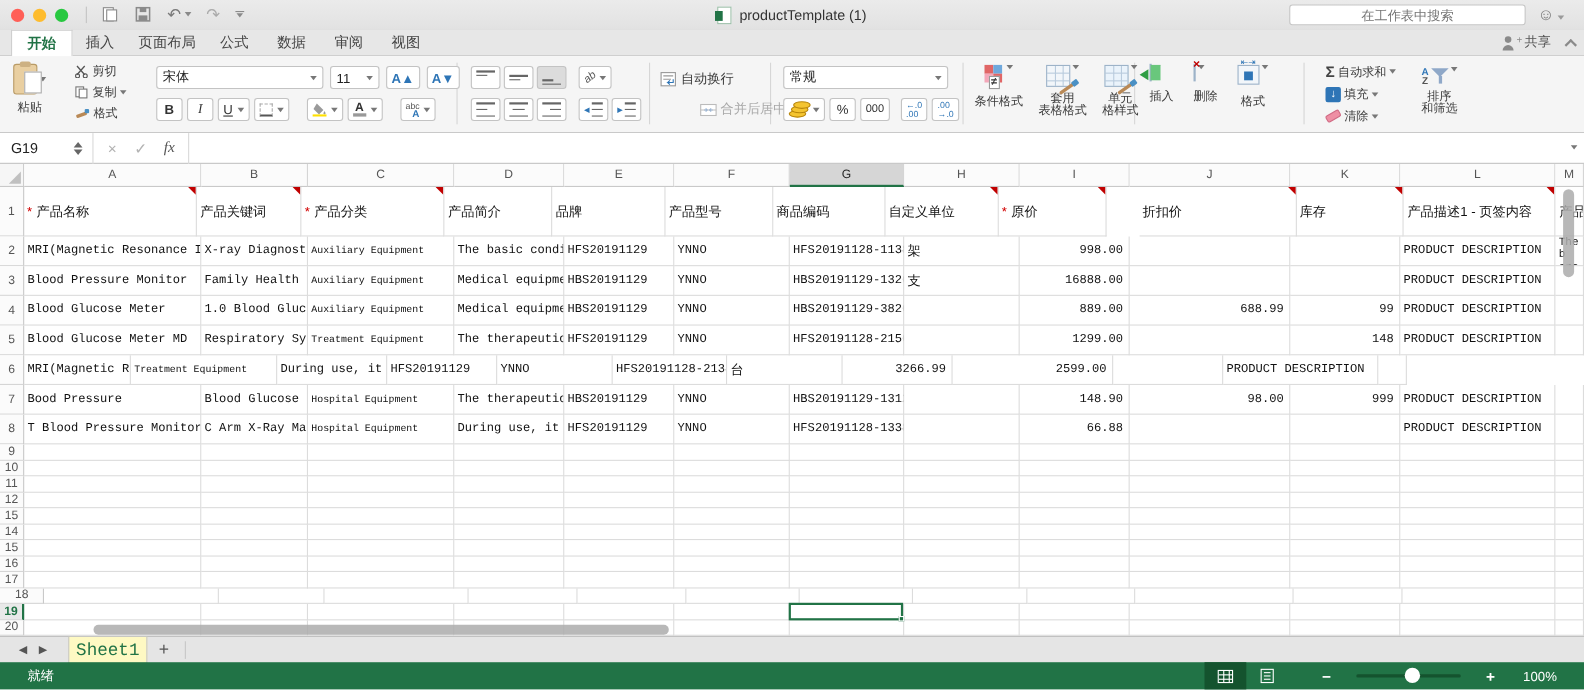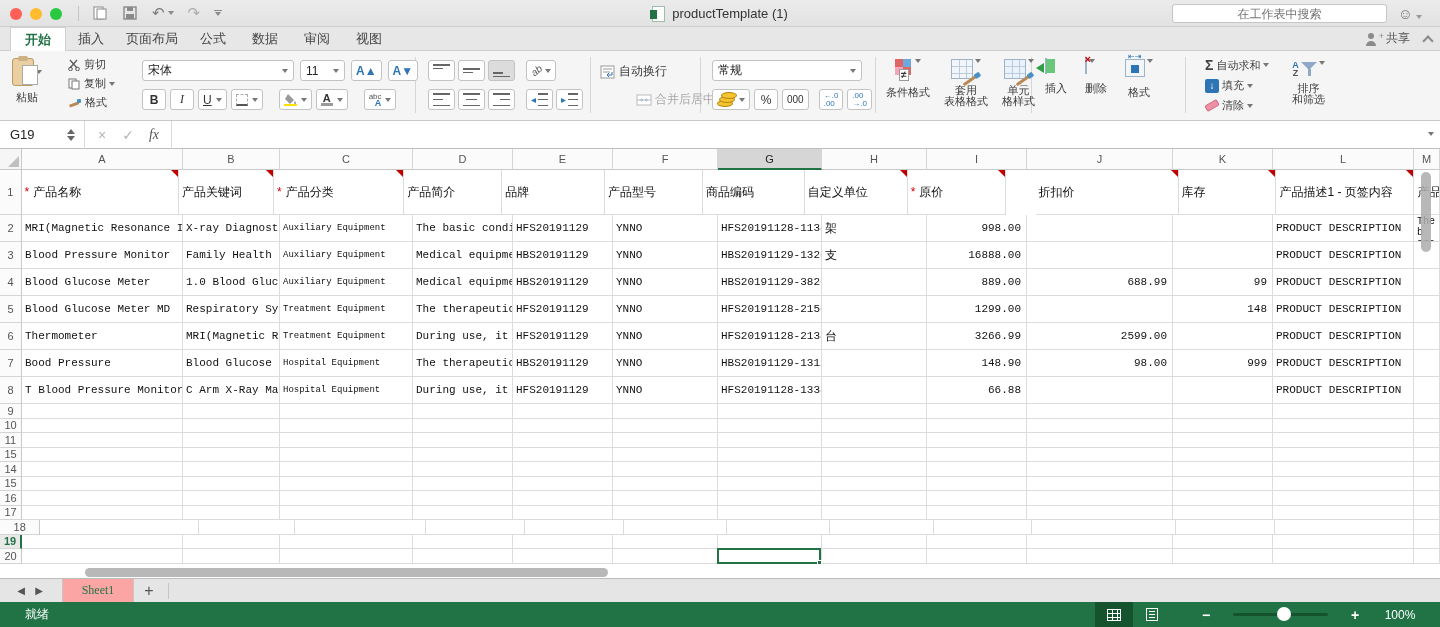--- a/index.html
+++ b/index.html
@@ -136,23 +136,23 @@
     border-left:7px solid transparent; border-top:7px solid #c00000; }
   .sel-box { position:absolute; border:2px solid #217346; pointer-events:auto; }
   .sel-box .handle { position:absolute; right:-3px; bottom:-3px; width:5px; height:5px; background:#217346; border:1px solid #fff; }
   .hscroll { position:absolute; height:9px; border-radius:5px; background:#ababab; opacity:.85; }
   .vscroll { position:absolute; width:10px; border-radius:5px; background:#ababab; opacity:.85; }
 
   
   .sheetbar { position:absolute; left:0; top:578px; width:1440px; height:24px; background:#e5e5e5;
     border-top:1px solid #bdbdbd; display:flex; align-items:center; }
   .nav-ar { font-size:10px; color:#555; margin-left:12px; width:18px; text-align:center; }
-  .sheettab { margin-left:14px; width:72px; height:24px; background:#fca5a5; border-left:1px solid #c6c6c6;
+  .sheettab { margin-left:14px; width:72px; height:24px; background:#fef9c3; border-left:1px solid #c6c6c6;
     border-right:1px solid #c6c6c6; display:flex; align-items:center; justify-content:center;
-    color:#217346; font-size:12px; font-family:Liberation Serif, serif; }
+    color:#217346; font-size:16px; font-family:Liberation Mono, monospace; }
   .addsheet { width:30px; text-align:center; font-size:16px; color:#555; }
   .sheetsep { width:1px; height:16px; background:#c6c6c6; margin-left:4px; }
 
   
   .statusbar { position:absolute; left:0; top:602px; width:1440px; height:25px; background:#217346;
     color:#fff; display:flex; align-items:center; font-size:12px; }
   .ready { margin-left:25px; }
   .sb-right { position:absolute; right:0; top:0; height:25px; display:flex; align-items:center; }
   .viewbtn { width:38px; height:25px; display:flex; align-items:center; justify-content:center; }
   .viewbtn.active { background:#14532e; }
@@ -666,21 +666,20 @@
         <div class="cell" style="width: 104px; height: 27px;">HFS20191128-2156</div>
         <div class="cell cjk" style="width: 105px; height: 27px;"></div>
         <div class="cell right" style="width: 100px; height: 27px;">1299.00</div>
         <div class="cell right" style="width: 146px; height: 27px;"></div>
         <div class="cell right" style="width: 100px; height: 27px;">148</div>
         <div class="cell" style="width: 141px; height: 27px;">PRODUCT DESCRIPTION</div>
         <div class="cell wrapm" style="width: 26px; height: 27px;"></div>
       </div>
       <div class="g-row">
         <div class="gut" style="width: 22px; height: 27px;">6</div>
-        <div class="cell" style="width: 161px; height: 27px;">Thermometer</div>
         <div class="cell" style="width: 97px; height: 27px;">MRI(Magnetic Reso</div>
         <div class="cell small" style="width: 133px; height: 27px;">Treatment Equipment</div>
         <div class="cell" style="width: 100px; height: 27px;">During use, it is</div>
         <div class="cell" style="width: 100px; height: 27px;">HFS20191129</div>
         <div class="cell" style="width: 105px; height: 27px;">YNNO</div>
         <div class="cell" style="width: 104px; height: 27px;">HFS20191128-2138</div>
         <div class="cell cjk" style="width: 105px; height: 27px;">台</div>
         <div class="cell right" style="width: 100px; height: 27px;">3266.99</div>
         <div class="cell right" style="width: 146px; height: 27px;">2599.00</div>
         <div class="cell right" style="width: 100px; height: 27px;"></div>
@@ -761,20 +760,36 @@
         <div class="cell" style="width: 105px; height: 14.5px;"></div>
         <div class="cell" style="width: 104px; height: 14.5px;"></div>
         <div class="cell" style="width: 105px; height: 14.5px;"></div>
         <div class="cell" style="width: 100px; height: 14.5px;"></div>
         <div class="cell" style="width: 146px; height: 14.5px;"></div>
         <div class="cell" style="width: 100px; height: 14.5px;"></div>
         <div class="cell" style="width: 141px; height: 14.5px;"></div>
         <div class="cell" style="width: 26px; height: 14.5px;"></div>
       </div>
       <div class="g-row">
+        <div class="gut" style="width: 22px; height: 14.5px;">12</div>
+        <div class="cell" style="width: 161px; height: 14.5px;"></div>
+        <div class="cell" style="width: 97px; height: 14.5px;"></div>
+        <div class="cell" style="width: 133px; height: 14.5px;"></div>
+        <div class="cell" style="width: 100px; height: 14.5px;"></div>
+        <div class="cell" style="width: 100px; height: 14.5px;"></div>
+        <div class="cell" style="width: 105px; height: 14.5px;"></div>
+        <div class="cell" style="width: 104px; height: 14.5px;"></div>
+        <div class="cell" style="width: 105px; height: 14.5px;"></div>
+        <div class="cell" style="width: 100px; height: 14.5px;"></div>
+        <div class="cell" style="width: 146px; height: 14.5px;"></div>
+        <div class="cell" style="width: 100px; height: 14.5px;"></div>
+        <div class="cell" style="width: 141px; height: 14.5px;"></div>
+        <div class="cell" style="width: 26px; height: 14.5px;"></div>
+      </div>
+      <div class="g-row">
         <div class="gut" style="width: 22px; height: 14.5px;">15</div>
         <div class="cell" style="width: 161px; height: 14.5px;"></div>
         <div class="cell" style="width: 97px; height: 14.5px;"></div>
         <div class="cell" style="width: 133px; height: 14.5px;"></div>
         <div class="cell" style="width: 100px; height: 14.5px;"></div>
         <div class="cell" style="width: 100px; height: 14.5px;"></div>
         <div class="cell" style="width: 105px; height: 14.5px;"></div>
         <div class="cell" style="width: 104px; height: 14.5px;"></div>
         <div class="cell" style="width: 105px; height: 14.5px;"></div>
         <div class="cell" style="width: 100px; height: 14.5px;"></div>

